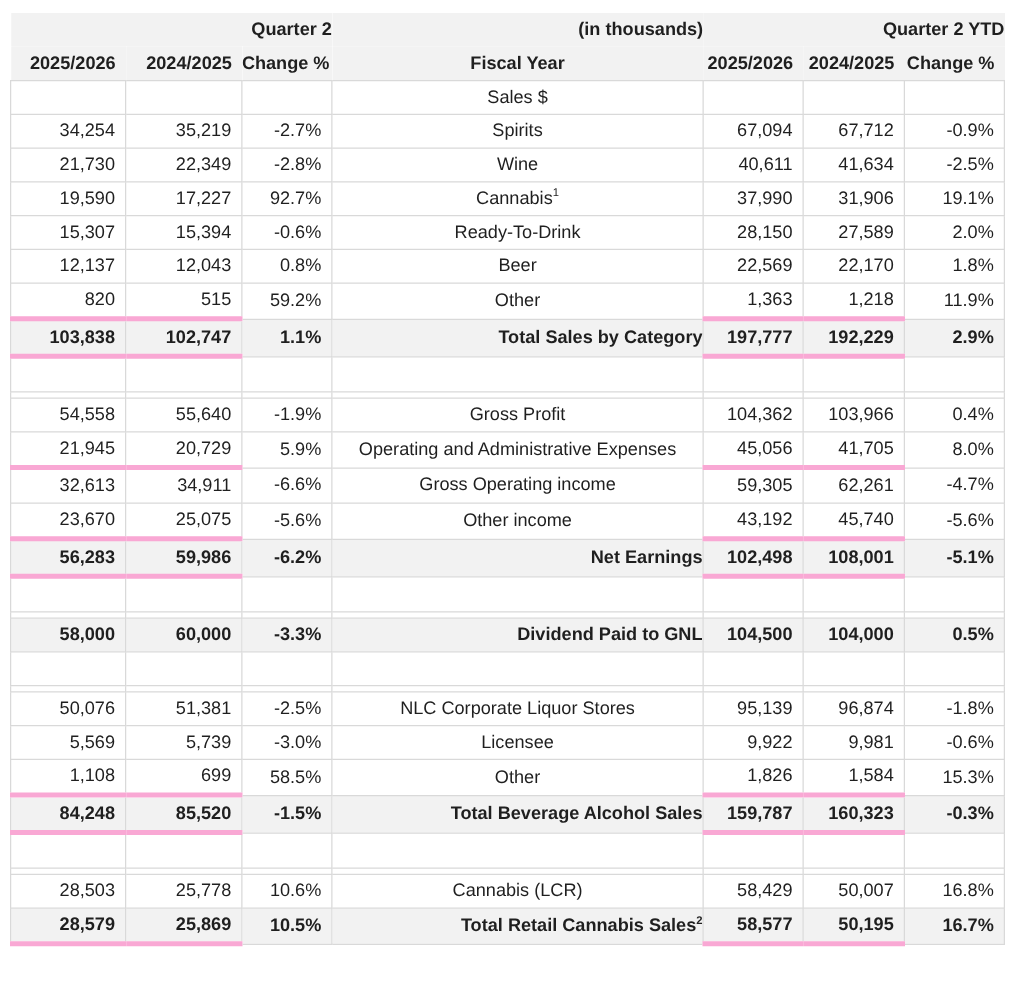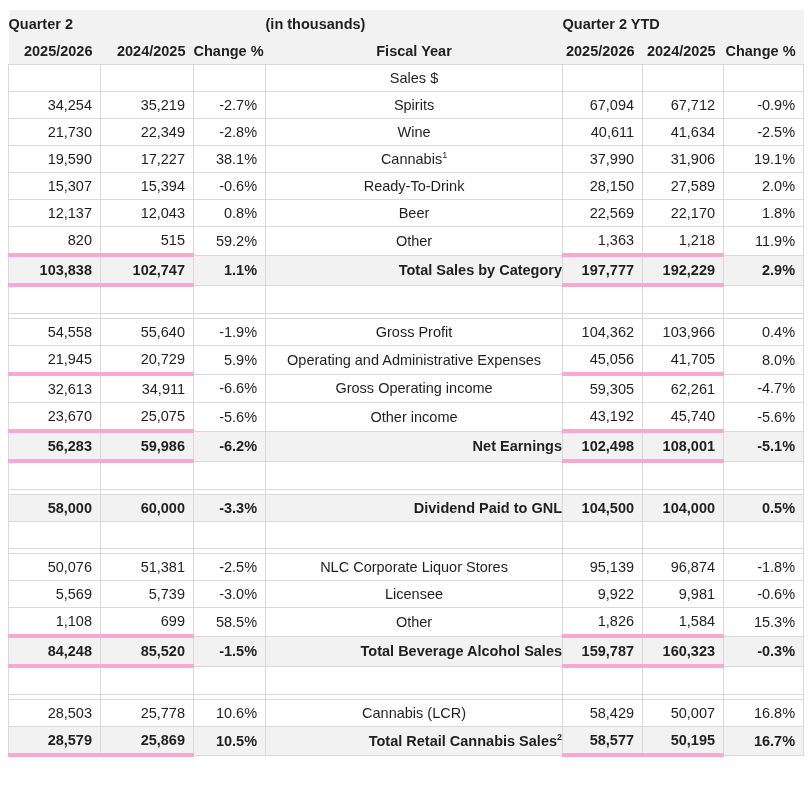--- a/index.html
+++ b/index.html
@@ -15,21 +15,21 @@
   }
   col.c1{width:92px;} col.c2{width:93px;} col.c3{width:72px;}
   col.c4{width:297px;}
   col.c5{width:80px;} col.c6{width:81px;} col.c7{width:80px;}
 
   td{
     height:26px;padding:0;border:1px solid #d9d9d9;
     white-space:nowrap;overflow:hidden;vertical-align:middle;
   }
   thead td{background:#f2f2f2;font-weight:bold;border:none;height:27px;}
-  .grp{text-align:left;}
+  .grp{text-align:right;}
   .num{text-align:right;padding-right:8px;}
   .lbl{text-align:center;}
 
   .r-total td,.r-total_flat td{background:#f2f2f2;font-weight:bold;text-align:right;}
   .rule{border-bottom:4px solid #f9a8d4;}
   .r-spacer td{height:26px;}
   .r-spacer_short td{height:4px;}
   sup{font-size:9px;vertical-align:super;line-height:0;}
 </style>
 </head>
@@ -86,21 +86,21 @@
           <td class="num">22,349</td>
           <td class="num">-2.8%</td>
           <td class="lbl">Wine</td>
           <td class="num">40,611</td>
           <td class="num">41,634</td>
           <td class="num">-2.5%</td>
         </tr>
         <tr class="r-data">
           <td class="num">19,590</td>
           <td class="num">17,227</td>
-          <td class="num">38.1%</td>
+          <td class="num">92.7%</td>
           <td class="lbl">Cannabis<sup>1</sup></td>
           <td class="num">37,990</td>
           <td class="num">31,906</td>
           <td class="num">19.1%</td>
         </tr>
         <tr class="r-data">
           <td class="num">15,307</td>
           <td class="num">15,394</td>
           <td class="num">-0.6%</td>
           <td class="lbl">Ready-To-Drink</td>

